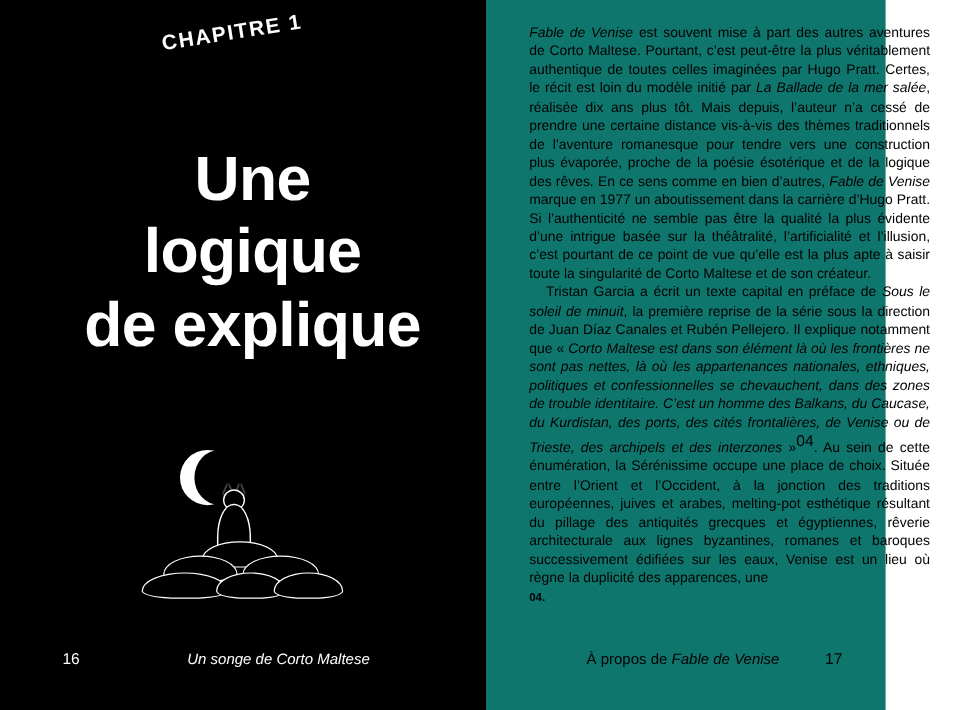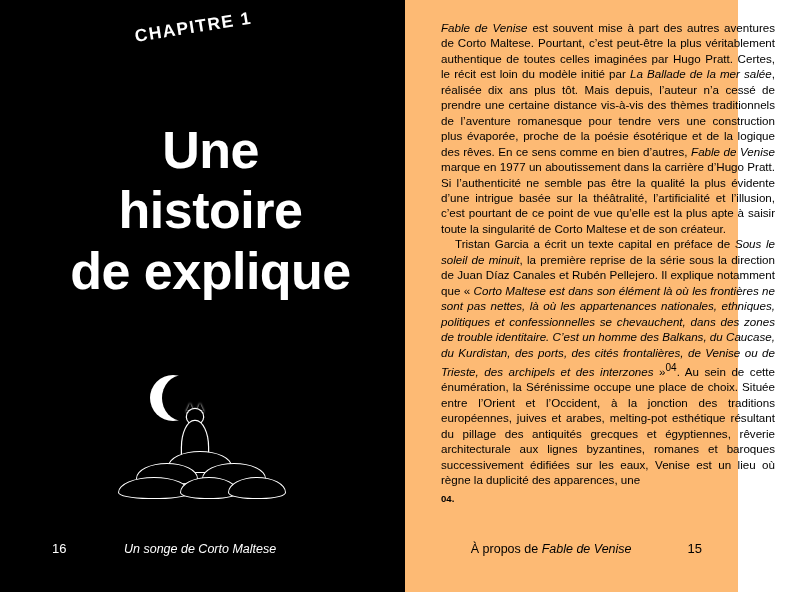--- a/index.html
+++ b/index.html
@@ -135,34 +135,35 @@
   .r5 { left: 62px;  top: 26px; width: 56px; height: 20px; }
   .r6 { left: 110px; top: 26px; width: 56px; height: 20px; }
   .left-footer {
     position: absolute;
     bottom: 36px;
     left: 52px;
     right: 40px;
     display: flex;
     align-items: baseline;
     font-size: 12.5px;
+    gap: 32px;
   }
   .left-folio {
     width: 72px;
     font-size: 13px;
   }
   .left-running {
     font-size: 12.5px;
     font-style: italic;
   }
   
   .right-page {
     width: 333px;
     height: 592px;
-    background: #fdba74;
+    background: #0f766e;
     color: #000000;
     position: relative;
     box-sizing: border-box;
     padding: 20px 36px 0 36px;
   }
   .body-text {
     font-size: 11.6px;
     line-height: 15.45px;
     text-align: justify;
     width: 334px;
@@ -195,35 +196,35 @@
   .right-footer {
     position: absolute;
     bottom: 36px;
     left: 36px;
     right: 36px;
     display: flex;
     justify-content: flex-end;
     align-items: baseline;
     font-size: 12.5px;
   }
-  .right-running { margin-right: 56px; text-align: center; }
+  .right-running { margin-right: 38px; text-align: center; }
   .right-folio { font-size: 13px; }
-  sup { font-size: 10px; vertical-align: super; }
+  sup { font-size: 13px; vertical-align: super; }
 </style>
 </head>
 <body>
 
 <div class="page">
 
   <div class="left-page">
     <div class="chapter-label">CHAPITRE 1</div>
 
     <div class="chapter-title">
       <span>Une</span>
-      <span>histoire</span>
+      <span>logique</span>
       <span>de explique</span>
     </div>
 
     <div class="illustration">
       <div class="moon"></div>
       <div class="moon-shade"></div>
       <div class="cat">
         <div class="cat-ear l"></div>
         <div class="cat-ear r"></div>
         <div class="cat-head"></div>
@@ -250,17 +251,17 @@
       <p id="para-1"><i>Fable de Venise</i><span> est souvent mise à part des autres aventures de Corto Maltese. Pourtant, c’est peut-être la plus véritablement authentique de toutes celles imaginées par Hugo Pratt. Certes, le récit est loin du modèle initié par </span><i>La Ballade de la mer salée</i><span>, réalisée dix ans plus tôt. Mais depuis, l’auteur n’a cessé de prendre une certaine distance vis-à-vis des thèmes traditionnels de l’aventure romanesque pour tendre vers une construction plus évaporée, proche de la poésie ésotérique et de la logique des rêves. En ce sens comme en bien d’autres, </span><i>Fable de Venise</i><span> marque en 1977 un aboutissement dans la carrière d’Hugo Pratt. Si l’authenticité ne semble pas être la qualité la plus évidente d’une intrigue basée sur la théâtralité, l’artificialité et l’illusion, c’est pourtant de ce point de vue qu’elle est la plus apte à saisir toute la singularité de Corto Maltese et de son créateur.</span></p>
       <p id="para-2"><span>Tristan Garcia a écrit un texte capital en préface de </span><i>Sous le soleil de minuit</i><span>, la première reprise de la série sous la direction de Juan Díaz Canales et Rubén Pellejero. Il explique notamment que «</span><i> Corto Maltese est dans son élément là où les frontières ne sont pas nettes, là où les appartenances nationales, ethniques, politiques et confessionnelles se chevauchent, dans des zones de trouble identitaire. C’est un homme des Balkans, du Caucase, du Kurdistan, des ports, des cités frontalières, de Venise ou de Trieste, des archipels et des interzones </i><span>»</span><sup>04</sup><span>. Au sein de cette énumération, la Sérénissime occupe une place de choix. Située entre l’Orient et l’Occident, à la jonction des traditions européennes, juives et arabes, melting-pot esthétique résultant du pillage des antiquités grecques et égyptiennes, rêverie architecturale aux lignes byzantines, romanes et baroques successivement édifiées sur les eaux, Venise est un lieu où règne la duplicité des apparences, une</span></p>
     </div>
 
     <div class="footnote">
       <span class="fn-num">04.</span>
     </div>
 
     <div class="right-footer">
       <div class="right-running"><span>À propos de </span><i>Fable de Venise</i></div>
-      <div class="right-folio">15</div>
+      <div class="right-folio">17</div>
     </div>
   </div>
 
 </div>
 
 </body></html>

